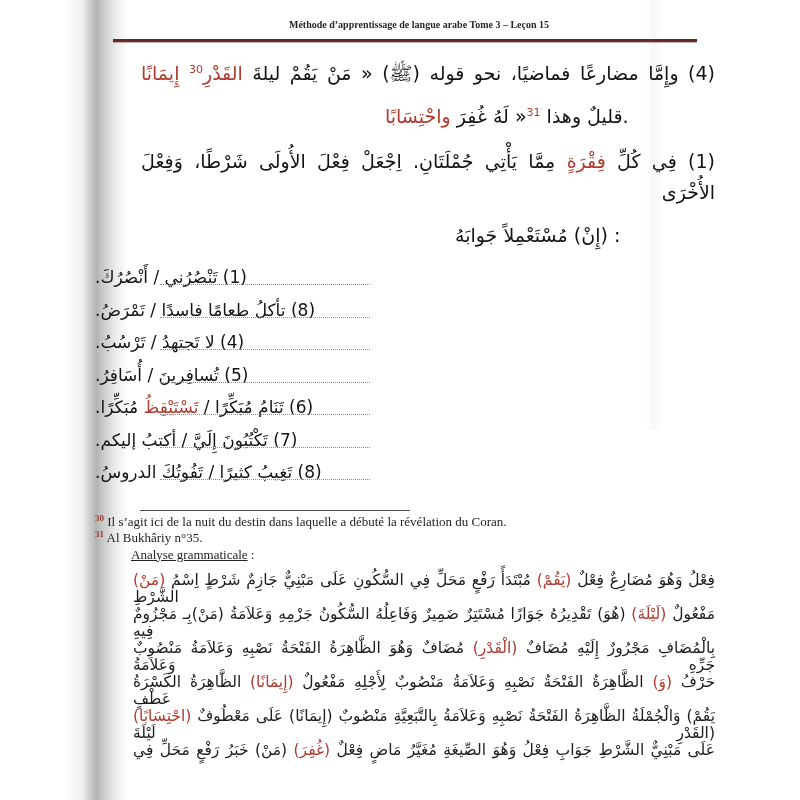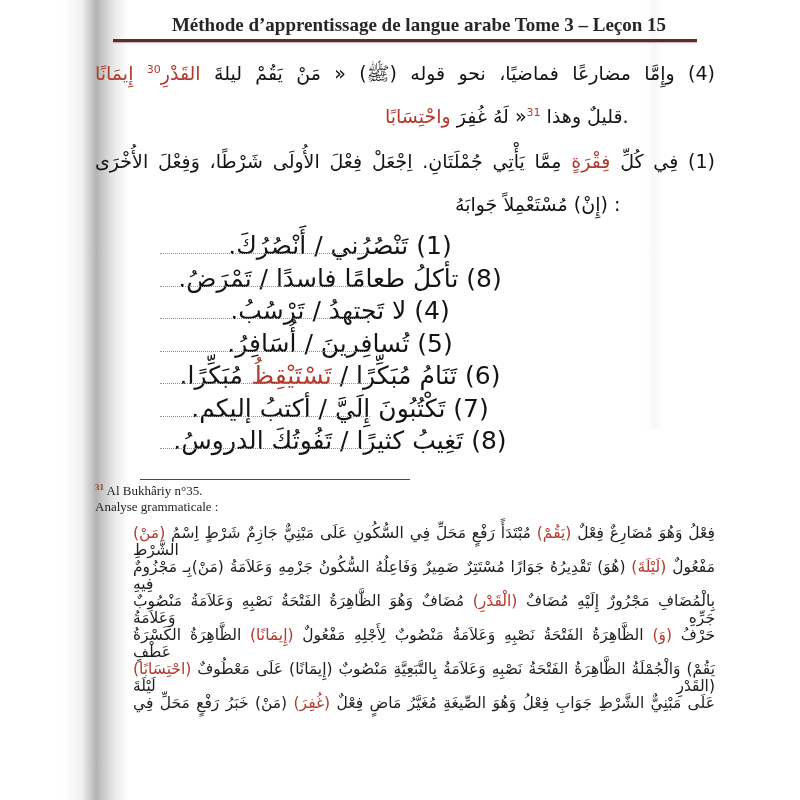--- a/index.html
+++ b/index.html
@@ -5,50 +5,50 @@
   html,body{margin:0;padding:0;background:#ffffff;}
   .screen{position:relative;width:800px;height:800px;background:#ffffff;overflow:hidden;
           font-family:"DejaVu Sans",sans-serif;color:#1c1c1c;}
   .spine{position:absolute;left:62px;top:0;width:66px;height:800px;
          background:linear-gradient(90deg,#ffffff 0%,#f0f0f0 30%,#b3b3b3 52%,#c9c9c9 62%,#eaeaea 80%,#ffffff 100%);}
   .edge-streak{position:absolute;left:646px;top:0;width:16px;height:430px;
          background:linear-gradient(90deg,rgba(0,0,0,0) 0%,rgba(90,90,110,0.05) 50%,rgba(0,0,0,0) 100%);}
   .content{position:relative;margin-left:95px;margin-right:85px;padding-top:14px;}
 
   
-  .header-title{font-family:"Liberation Serif",serif;font-weight:bold;font-size:19px;
+  .header-title{font-family:"Liberation Serif",serif;font-weight:bold;font-size:10px;
                 line-height:22px;text-align:center;padding-left:28px;color:#262626;}
   .header-rule{height:3px;background:var(--rule,#632a27);margin:3px 18px 0 18px;
                box-shadow:0 1px 1px rgba(99,42,39,0.35);}
 
   
   .para{font-size:19px;line-height:31px;color:#141414;margin-top:12px;}
-  .rtl-just{direction:rtl;text-align:justify;text-align-last:justify;}
+  .rtl-just{direction:rtl;text-align:justify;text-align-last:justify;margin-left:46px;}
   .ltr-line{direction:ltr;text-align:left;}
   .p4{margin-top:16px;}
   .p4l2{padding-left:290px;}
   .p1{margin-top:14px;}
   .p1l2{padding-left:360px;}
   .iso{unicode-bidi:isolate;}
   .red{color:var(--accent,#b23a2e);}
   sup.mark{font-size:0.58em;line-height:0;vertical-align:super;}
 
   
   .items{margin-top:10px;}
   .item-row{position:relative;height:32.5px;line-height:32.5px;}
   .ans{position:absolute;left:65px;top:0;width:210px;height:23px;
        border-bottom:1.6px dotted #8f8f8f;}
-  .item-text{direction:rtl;text-align:center;padding-right:130px;font-size:25px;color:#141414;}
+  .item-text{direction:rtl;text-align:left;padding-right:130px;font-size:17px;color:#141414;}
 
   
   .footnotes{margin-top:21px;font-family:"Liberation Serif",serif;font-size:13px;
              line-height:16.5px;color:#222;}
   .fn-rule{width:270px;border-top:1.2px solid #4a4a4a;margin-left:45px;margin-bottom:3px;}
   .fn-sup{font-size:9px;vertical-align:super;line-height:0;color:var(--fnred,#9c3c31);font-weight:bold;}
-  .an-label{}
+  .an-label{text-decoration:underline;margin-left:36px;}
 
   
   .analysis{margin-top:9px;margin-left:38px;font-size:15.5px;color:#1d1d1d;}
   .an-line{direction:ltr;text-align:justify;text-align-last:justify;line-height:17px;}
 </style>
 </head>
 <body>
 
 <div class="screen" style="--accent: #b23a2e; --rule: #632a27; --fnred: #9c3c31;">
   <div class="spine"></div>
@@ -93,20 +93,21 @@
           <div class="item-text"><span>(7) تَكْتُبُونَ إِلَيَّ / أكتبُ إليكم.</span></div>
         </div>
         <div class="item-row">
           <span class="ans"></span>
           <div class="item-text"><span>(8) تَغِيبُ كثيرًا / تَفُوتُكَ الدروسُ.</span></div>
         </div>
       </div>
 
     <div class="footnotes">
       <div class="fn-rule"></div>
+      <div class="fn-line"><sup class="fn-sup">30</sup> <span>Il s’agit ici de la nuit du destin dans laquelle a débuté la révélation du Coran.</span></div>
       <div class="fn-line"><sup class="fn-sup">31</sup> <span>Al Bukhâriy n°35.</span></div>
       <div class="fn-line"><span class="an-label">Analyse grammaticale</span><span> :</span></div>
     </div>
 
     <div class="analysis" id="analysis">
         <div class="an-line"><span class="iso red">(مَنْ)</span> <span class="iso">اِسْمُ</span> <span class="iso">شَرْطٍ</span> <span class="iso">جَازِمٌ</span> <span class="iso">مَبْنِيٌّ</span> <span class="iso">عَلَى</span> <span class="iso">السُّكُونِ</span> <span class="iso">فِي</span> <span class="iso">مَحَلِّ</span> <span class="iso">رَفْعٍ</span> <span class="iso">مُبْتَدَأً</span> <span class="iso red">(يَقُمْ)</span> <span class="iso">فِعْلٌ</span> <span class="iso">مُضَارِعٌ</span> <span class="iso">وَهُوَ</span> <span class="iso">فِعْلُ</span> <span class="iso">الشَّرْطِ</span></div>
         <div class="an-line"><span class="iso">مَجْزُومٌ</span> <span class="iso">بِـ</span><span class="iso">(مَنْ)</span> <span class="iso">وَعَلاَمَةُ</span> <span class="iso">جَزْمِهِ</span> <span class="iso">السُّكُونُ</span> <span class="iso">وَفَاعِلُهُ</span> <span class="iso">ضَمِيرٌ</span> <span class="iso">مُسْتَتِرٌ</span> <span class="iso">جَوَازًا</span> <span class="iso">تَقْدِيرُهُ</span> <span class="iso">(هُوَ)</span> <span class="iso red">(لَيْلَةَ)</span> <span class="iso">مَفْعُولٌ</span> <span class="iso">فِيهِ</span></div>
         <div class="an-line"><span class="iso">مَنْصُوبٌ</span> <span class="iso">وَعَلاَمَةُ</span> <span class="iso">نَصْبِهِ</span> <span class="iso">الفَتْحَةُ</span> <span class="iso">الظَّاهِرَةُ</span> <span class="iso">وَهُوَ</span> <span class="iso">مُضَافٌ</span> <span class="iso red">(الْقَدْرِ)</span> <span class="iso">مُضَافٌ</span> <span class="iso">إِلَيْهِ</span> <span class="iso">مَجْرُورٌ</span> <span class="iso">بِالْمُضَافِ</span> <span class="iso">وَعَلاَمَةُ</span> <span class="iso">جَرِّهِ</span></div>
         <div class="an-line"><span class="iso">الكَسْرَةُ</span> <span class="iso">الظَّاهِرَةُ</span> <span class="iso red">(إِيمَانًا)</span> <span class="iso">مَفْعُولٌ</span> <span class="iso">لِأَجْلِهِ</span> <span class="iso">مَنْصُوبٌ</span> <span class="iso">وَعَلاَمَةُ</span> <span class="iso">نَصْبِهِ</span> <span class="iso">الفَتْحَةُ</span> <span class="iso">الظَّاهِرَةُ</span> <span class="iso red">(وَ)</span> <span class="iso">حَرْفُ</span> <span class="iso">عَطْفٍ</span></div>
         <div class="an-line"><span class="iso red">(احْتِسَابًا)</span> <span class="iso">مَعْطُوفٌ</span> <span class="iso">عَلَى</span> <span class="iso">(إِيمَانًا)</span> <span class="iso">مَنْصُوبٌ</span> <span class="iso">بِالتَّبَعِيَّةِ</span> <span class="iso">وَعَلاَمَةُ</span> <span class="iso">نَصْبِهِ</span> <span class="iso">الفَتْحَةُ</span> <span class="iso">الظَّاهِرَةُ</span> <span class="iso">وَالْجُمْلَةُ</span> <span class="iso">(يَقُمْ</span> <span class="iso">لَيْلَةَ</span> <span class="iso">القَدْرِ)</span></div>

